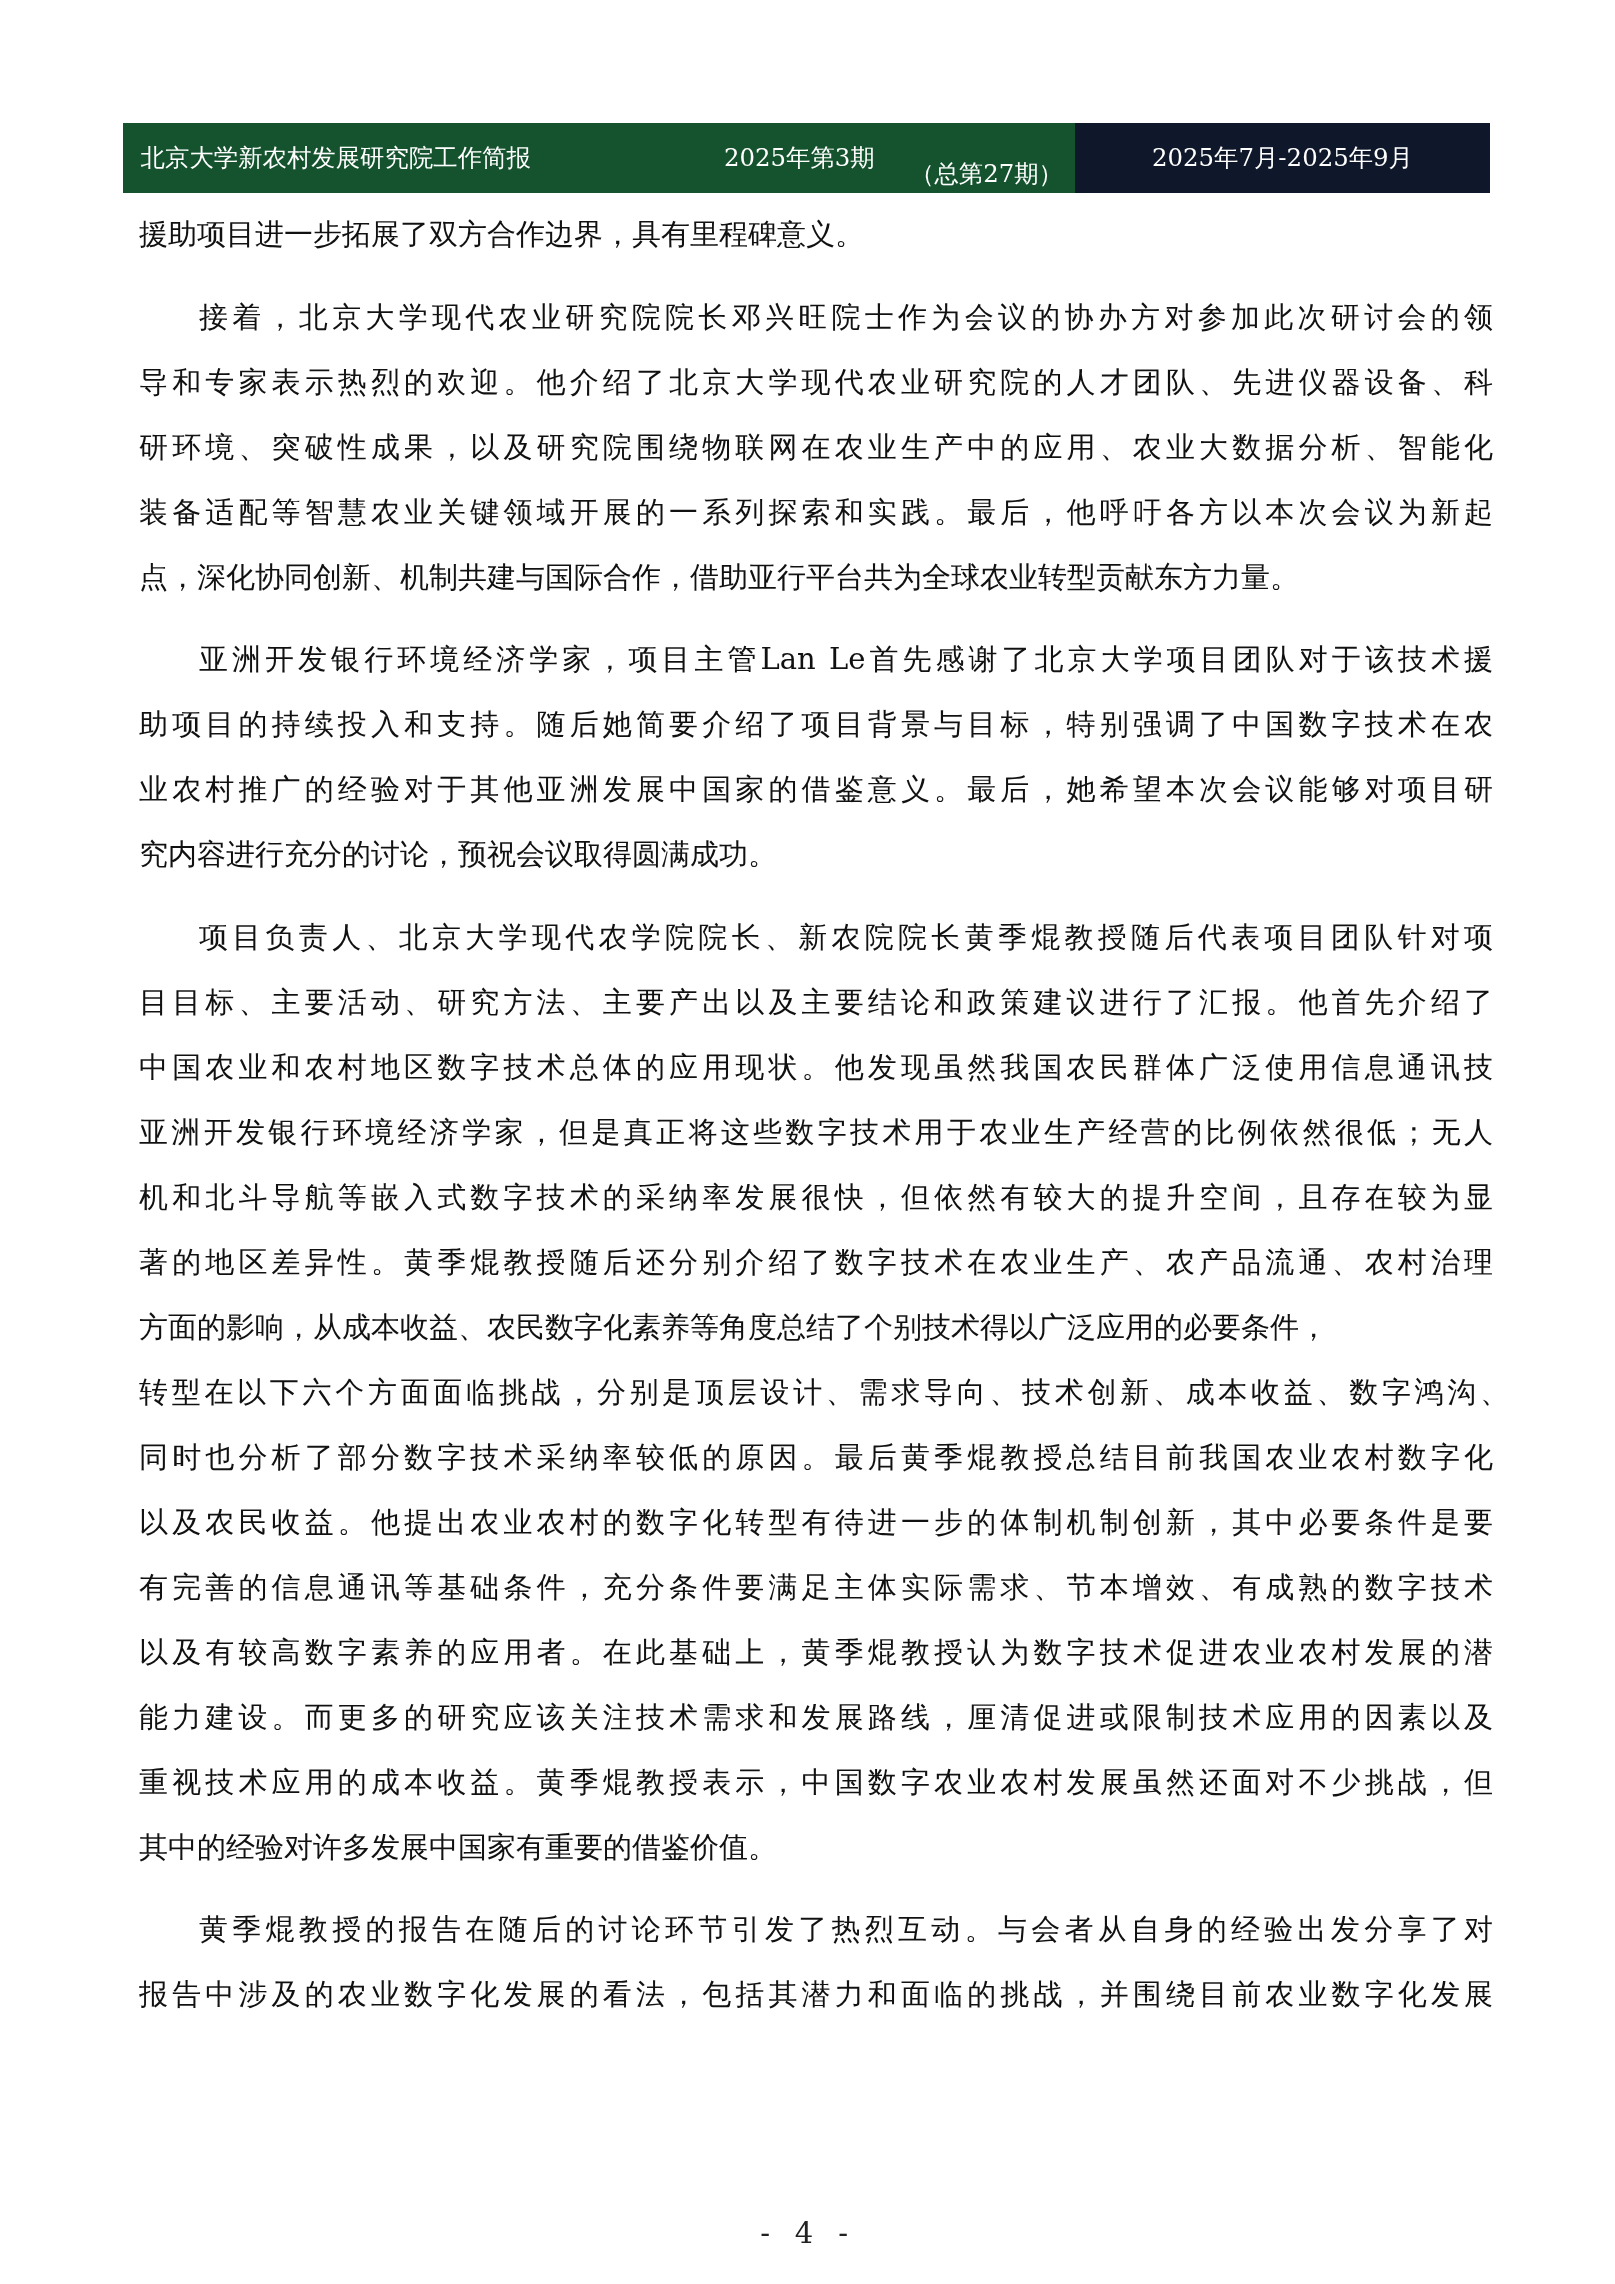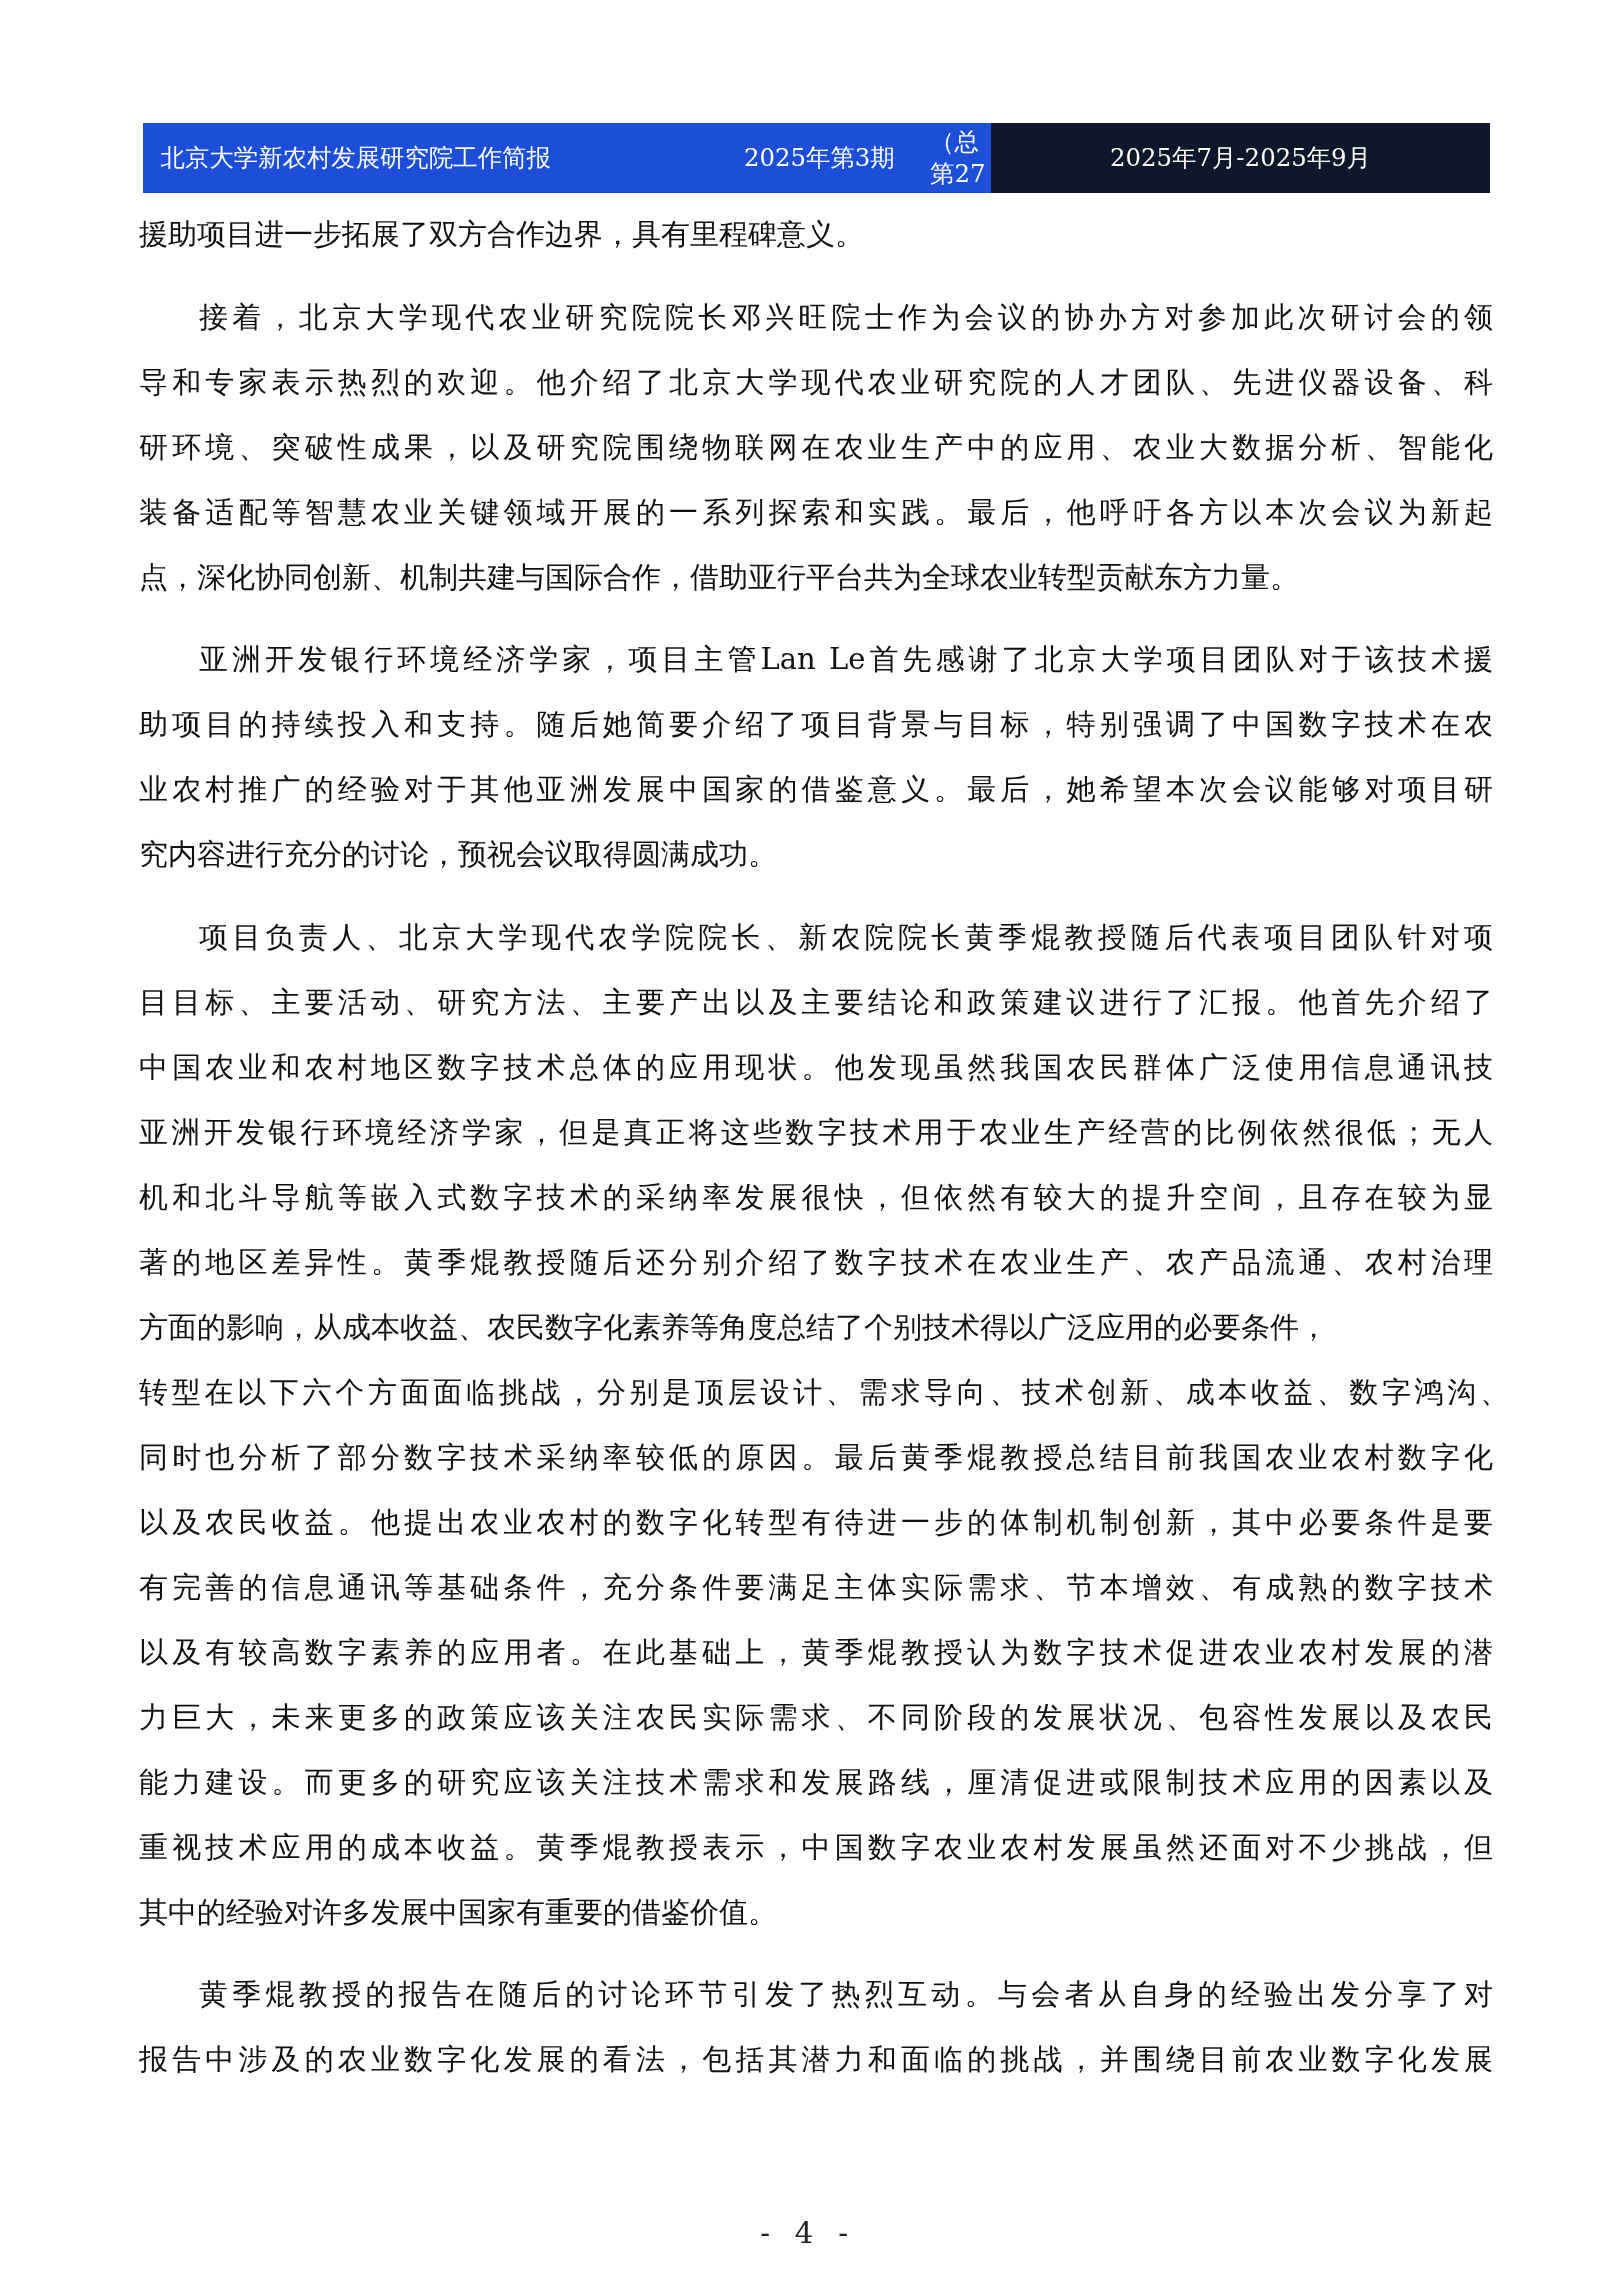--- a/index.html
+++ b/index.html
@@ -17,27 +17,26 @@
   }
   .header-bar {
     position: absolute;
     left: 123px;
     top: 123px;
     width: 1367px;
     height: 70px;
     display: flex;
   }
   .header-red {
-    background: #1d4ed8;
-    width: 848px;
+    background: #14532d;
+    width: 952px;
     height: 100%;
     position: relative;
     color: #ffffff;
     font-size: 24.4px;
-    margin-left: 20px;
   }
   .header-gray {
     background: #0f172a;
     flex: 1;
     height: 100%;
     color: #ffffff;
     font-size: 24.4px;
     display: flex;
     align-items: center;
     justify-content: center;
@@ -147,21 +146,20 @@
     <span class="line">中国农业和农村地区数字技术总体的应用现状。他发现虽然我国农民群体广泛使用信息通讯技</span>
     <span class="line">亚洲开发银行环境经济学家，但是真正将这些数字技术用于农业生产经营的比例依然很低；无人</span>
     <span class="line">机和北斗导航等嵌入式数字技术的采纳率发展很快，但依然有较大的提升空间，且存在较为显</span>
     <span class="line">著的地区差异性。黄季焜教授随后还分别介绍了数字技术在农业生产、农产品流通、农村治理</span>
     <span class="line last">方面的影响，从成本收益、农民数字化素养等角度总结了个别技术得以广泛应用的必要条件，</span>
     <span class="line overhang">转型在以下六个方面面临挑战，分别是顶层设计、需求导向、技术创新、成本收益、数字鸿沟、</span>
     <span class="line">同时也分析了部分数字技术采纳率较低的原因。最后黄季焜教授总结目前我国农业农村数字化</span>
     <span class="line">以及农民收益。他提出农业农村的数字化转型有待进一步的体制机制创新，其中必要条件是要</span>
     <span class="line">有完善的信息通讯等基础条件，充分条件要满足主体实际需求、节本增效、有成熟的数字技术</span>
     <span class="line">以及有较高数字素养的应用者。在此基础上，黄季焜教授认为数字技术促进农业农村发展的潜</span>
-    <span class="line">力巨大，未来更多的政策应该关注农民实际需求、不同阶段的发展状况、包容性发展以及农民</span>
     <span class="line">能力建设。而更多的研究应该关注技术需求和发展路线，厘清促进或限制技术应用的因素以及</span>
     <span class="line">重视技术应用的成本收益。黄季焜教授表示，中国数字农业农村发展虽然还面对不少挑战，但</span>
     <span class="line last">其中的经验对许多发展中国家有重要的借鉴价值。</span>
   </div>
 
   <div class="para">
     <span class="line indent">黄季焜教授的报告在随后的讨论环节引发了热烈互动。与会者从自身的经验出发分享了对</span>
     <span class="line">报告中涉及的农业数字化发展的看法，包括其潜力和面临的挑战，并围绕目前农业数字化发展</span>
   </div>
 

